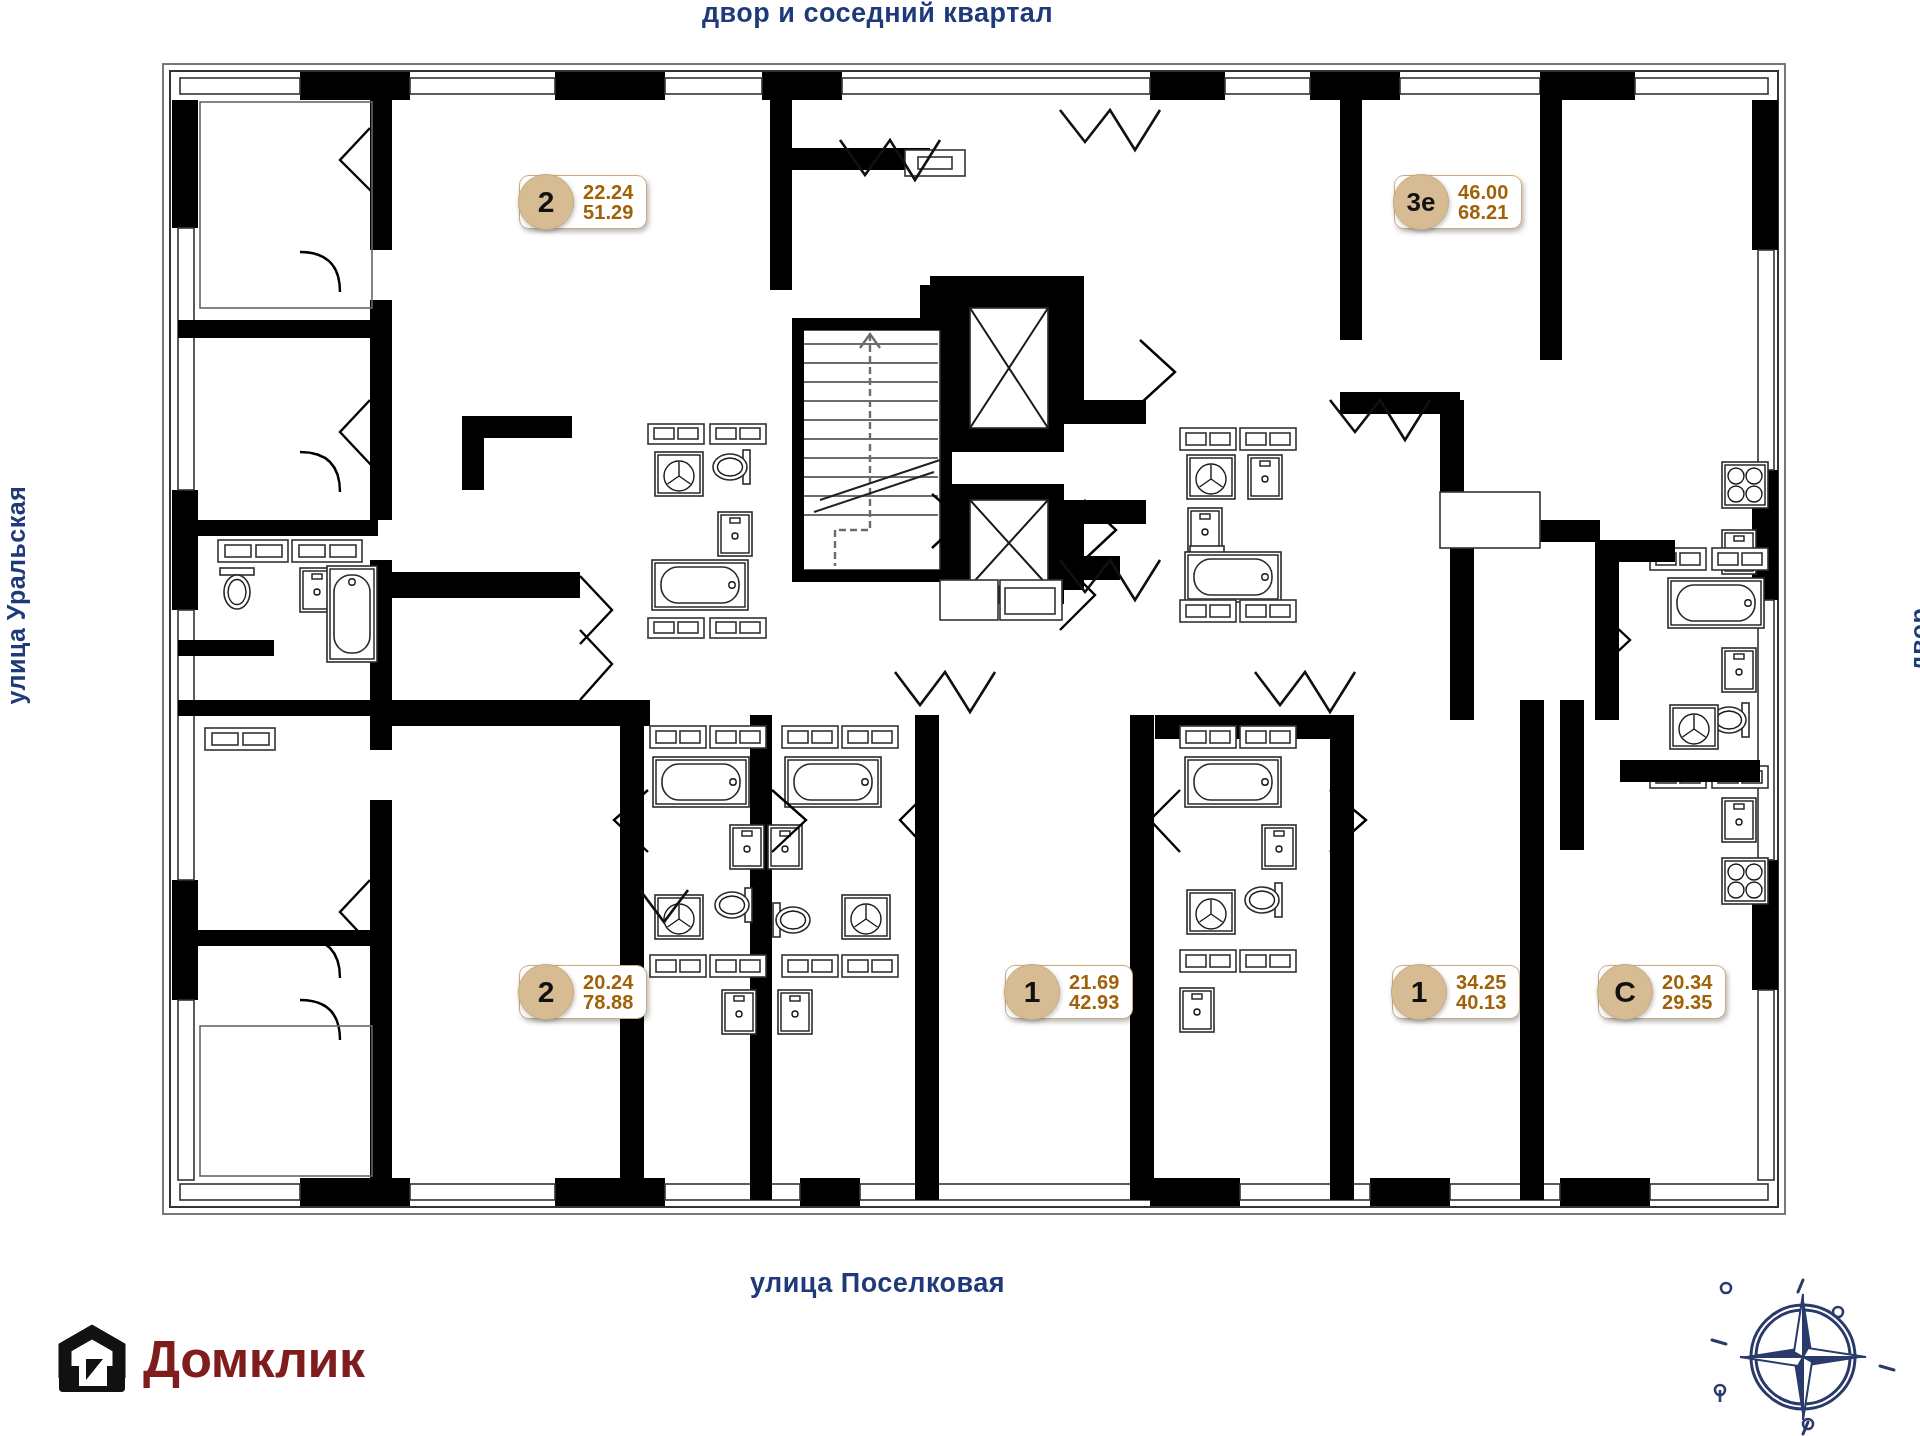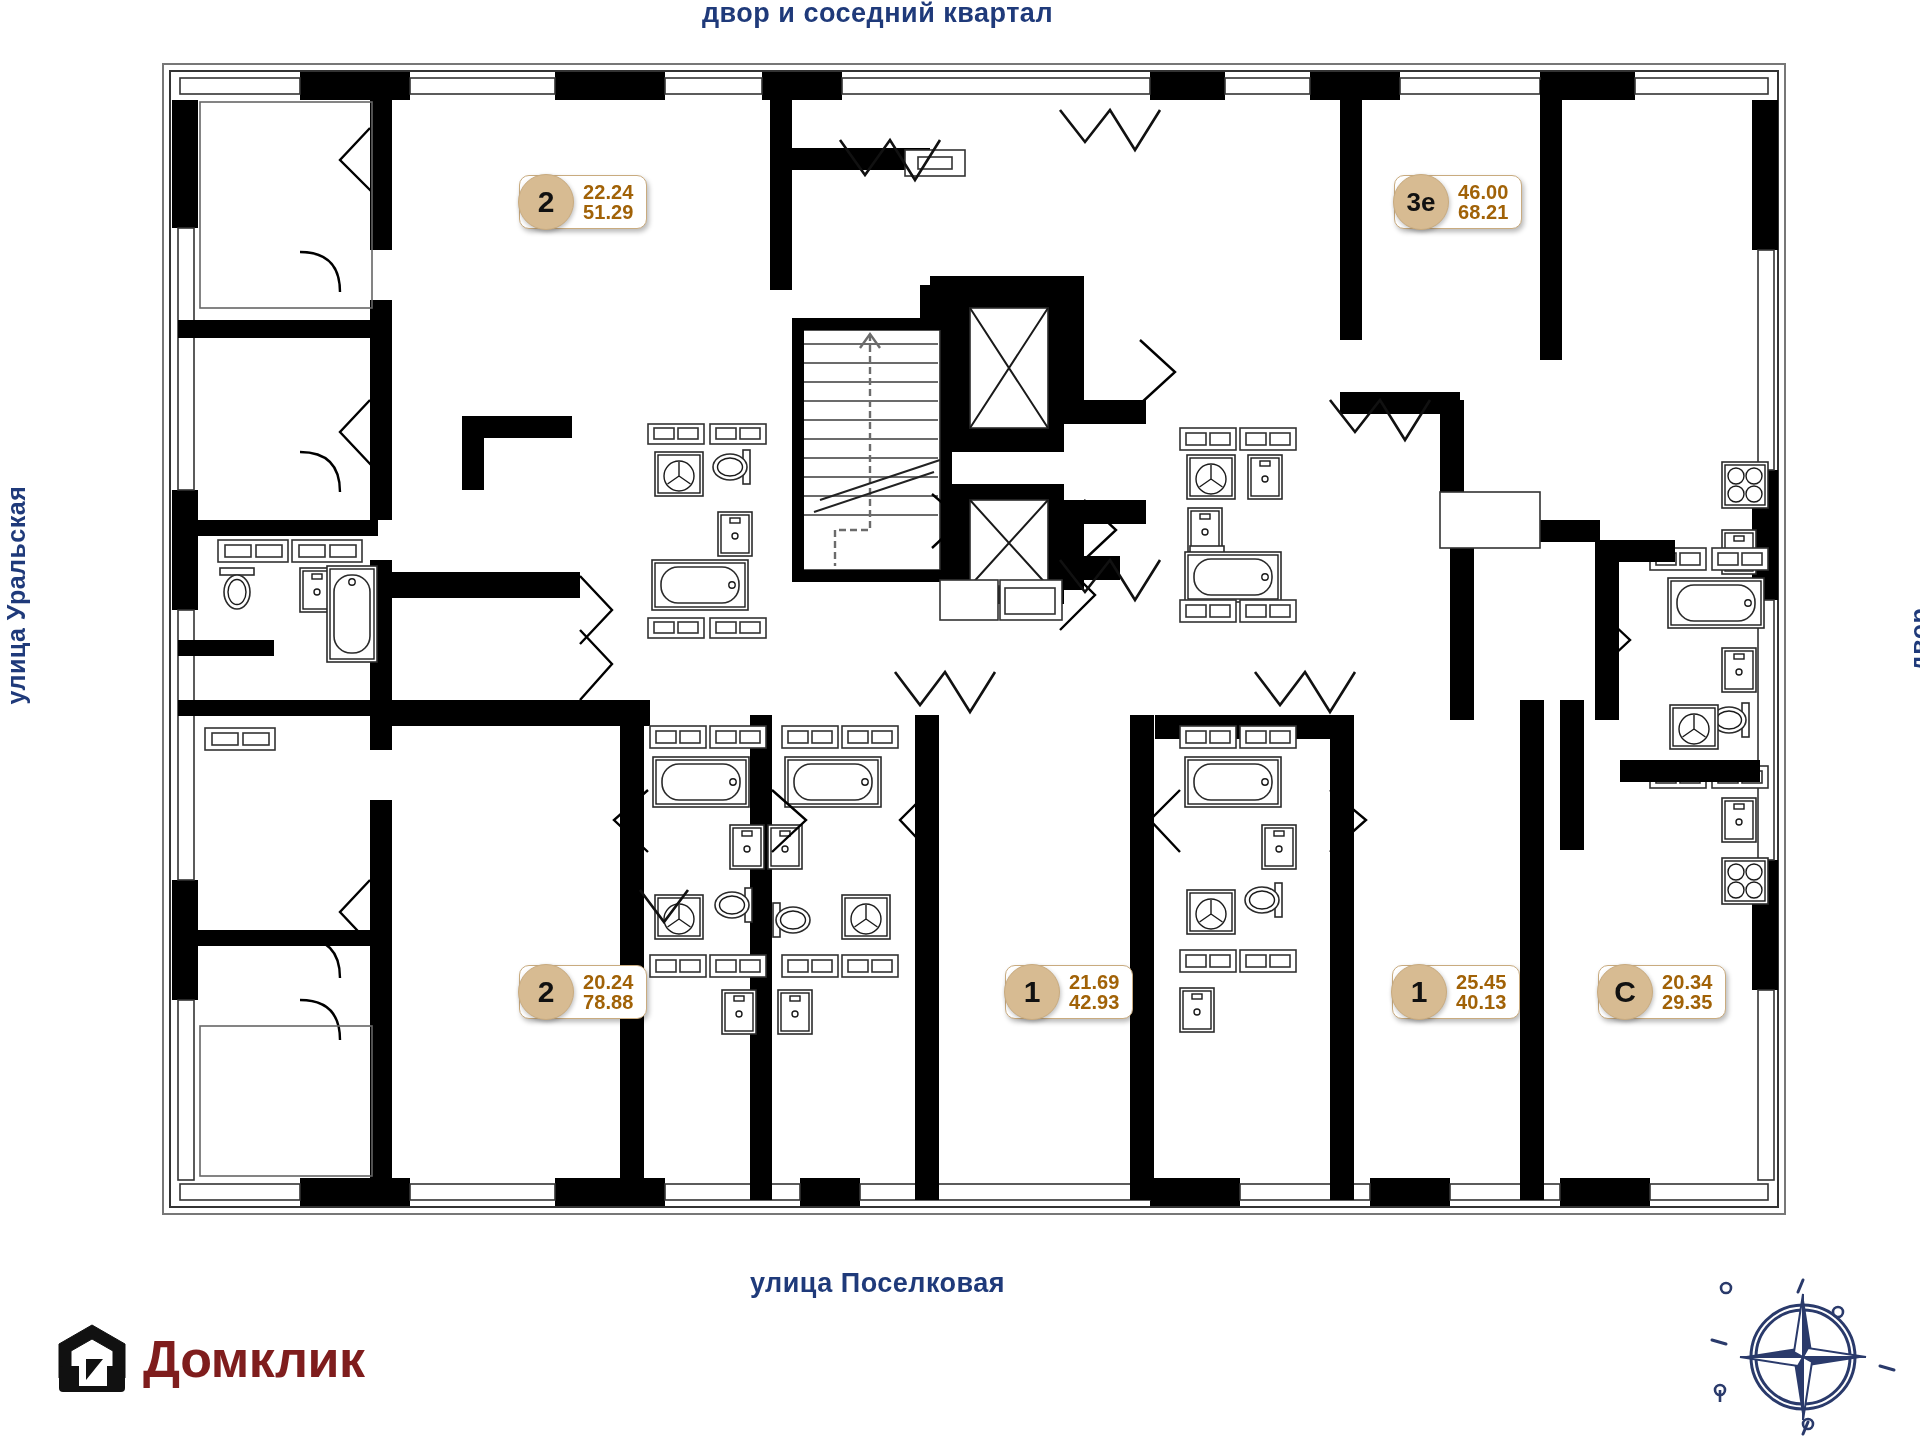--- a/index.html
+++ b/index.html
@@ -526,21 +526,21 @@
       <div class="badge" style="left: 1005px; top: 965px;">
         <div class="disc">1</div>
         <div class="nums">
           <span>21.69</span>
           <span>42.93</span>
         </div>
       </div>
       <div class="badge" style="left: 1392px; top: 965px;">
         <div class="disc">1</div>
         <div class="nums">
-          <span>25.45</span>
+          <span>34.25</span>
           <span>40.13</span>
         </div>
       </div>
       <div class="badge" style="left: 1598px; top: 965px;">
         <div class="disc">С</div>
         <div class="nums">
           <span>20.34</span>
           <span>29.35</span>
         </div>
       </div>

